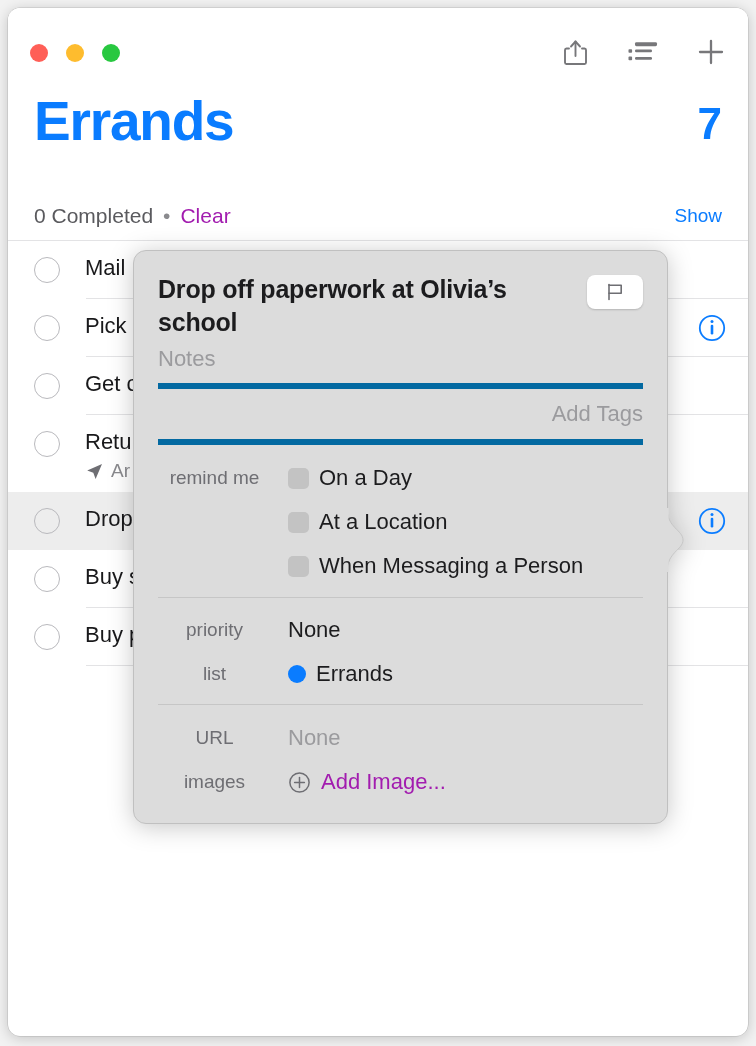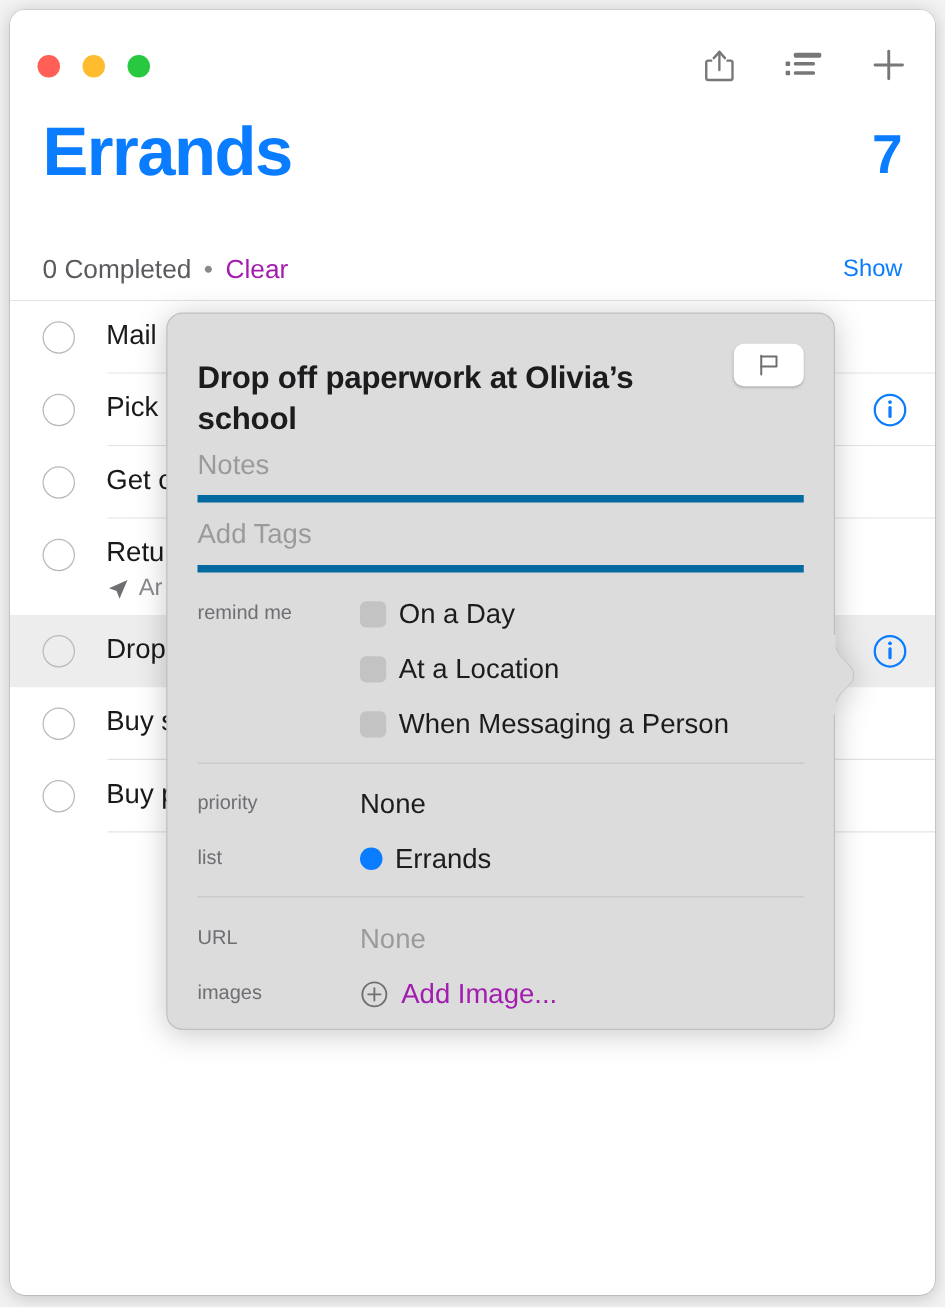--- a/index.html
+++ b/index.html
@@ -198,21 +198,20 @@
     align-items: flex-start;
     gap: 14px;
   }
   .pop-title {
     flex: 1 1 auto;
     font-size: 25px;
     font-weight: 700;
     color: #1c1c1e;
     line-height: 1.30;
     letter-spacing: -0.2px;
-    margin-top: 13px;
   }
   .flag-btn {
     flex: 0 0 auto;
     width: 56px; height: 34px;
     background: #ffffff;
     border-radius: 8px;
     box-shadow: 0 1px 2px rgba(0,0,0,0.18);
     display: flex; align-items: center; justify-content: center;
     margin-top: 2px;
   }
@@ -222,40 +221,40 @@
     padding: 11px 0 10px 0;
     border-bottom: 6px solid #0369a1;
     margin-left: 0;
   }
   .field:first-of-type { border-top: none; }
   .fld-placeholder {
     font-size: 22px;
     color: #9b9b9e;
   }
   .notes-field { padding-top: 8px; padding-bottom: 11px; }
-  .tags-field  { padding-top: 12px; padding-bottom: 12px; }
+  .tags-field  { padding-top: 12px; padding-bottom: 12px; text-align: right; }
 
   .section {
     padding: 18px 0 16px 0;
     border-bottom: 1px solid #c6c6c6;
   }
   .section.last { border-bottom: none; }
 
   .kv {
     display: flex;
     align-items: center;
     margin-bottom: 18px;
   }
   .kv:last-child { margin-bottom: 0; }
   .kv-label {
     flex: 0 0 auto;
     width: 130px;
-    text-align: left;
+    text-align: center;
     padding-right: 17px;
-    font-size: 16px;
+    font-size: 19px;
     color: #6e6e73;
   }
   .kv-label.blank { visibility: hidden; }
   .kv-value {
     font-size: 22px;
     color: #1c1c1e;
     display: flex;
     align-items: center;
     gap: 10px;
   }

